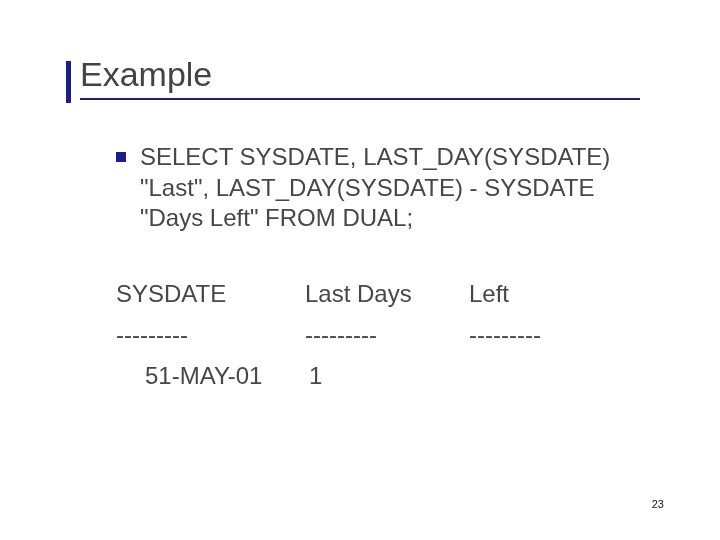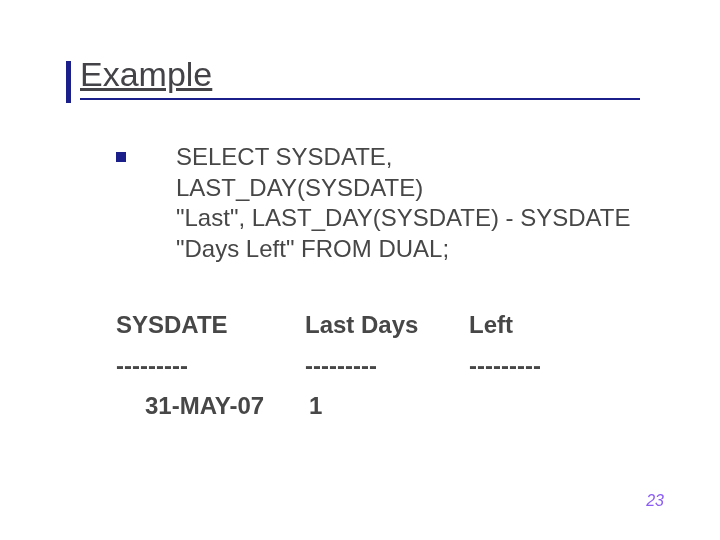--- a/index.html
+++ b/index.html
@@ -27,21 +27,20 @@
     background: #1a1f8a;
   }
   .title {
     font-size: 34px;
     font-weight: 400;
     color: #444448;
     border-bottom: 2px solid #1a1f8a;
     padding-bottom: 4px;
     display: inline-block;
     width: 100%;
-    text-decoration: underline;
   }
   .body {
     padding-left: 36px;
     color: #474747;
   }
   .bullet-row {
     display: flex;
     align-items: flex-start;
     margin-bottom: 40px;
   }
@@ -50,42 +49,39 @@
     height: 10px;
     background: #1a1f8a;
     flex: 0 0 10px;
     margin-top: 10px;
     margin-right: 14px;
   }
   .sql {
     font-size: 24px;
     line-height: 1.28;
     color: #474747;
-    margin-left: 36px;
   }
   .result-block {
     font-size: 24px;
     line-height: 1.7;
     color: #474747;
     padding-left: 0;
   }
   .result-row {
     display: flex;
-    font-weight: bold;
   }
   .col1 { width: 160px; }
   .col2 { width: 150px; margin-left: 29px; }
   .col3 { width: 130px; margin-left: 14px; }
   .pagenum {
     position: absolute;
     right: 56px;
     bottom: 30px;
-    font-size: 16px;
-    color: #8b5cf6;
-    font-style: italic;
+    font-size: 11px;
+    color: #0f172a;
   }
 </style>
 </head>
 <body>
 
 <div class="slide">
 
   <div class="title-block">
     <div class="title-bar"></div>
     <h1 class="title">Example</h1>
@@ -107,21 +103,21 @@
         <div class="col1">SYSDATE</div>
         <div class="col2">Last Days</div>
         <div class="col3">Left</div>
       </div>
       <div class="result-row">
         <div class="col1">---------</div>
         <div class="col2">---------</div>
         <div class="col3">---------</div>
       </div>
       <div class="result-row">
-        <div class="col2">31-MAY-07</div>
+        <div class="col2">51-MAY-01</div>
         <div class="col3">1</div>
       </div>
     </div>
 
   </div>
 
   <div class="pagenum">23</div>
 </div>
 
 </body></html>

